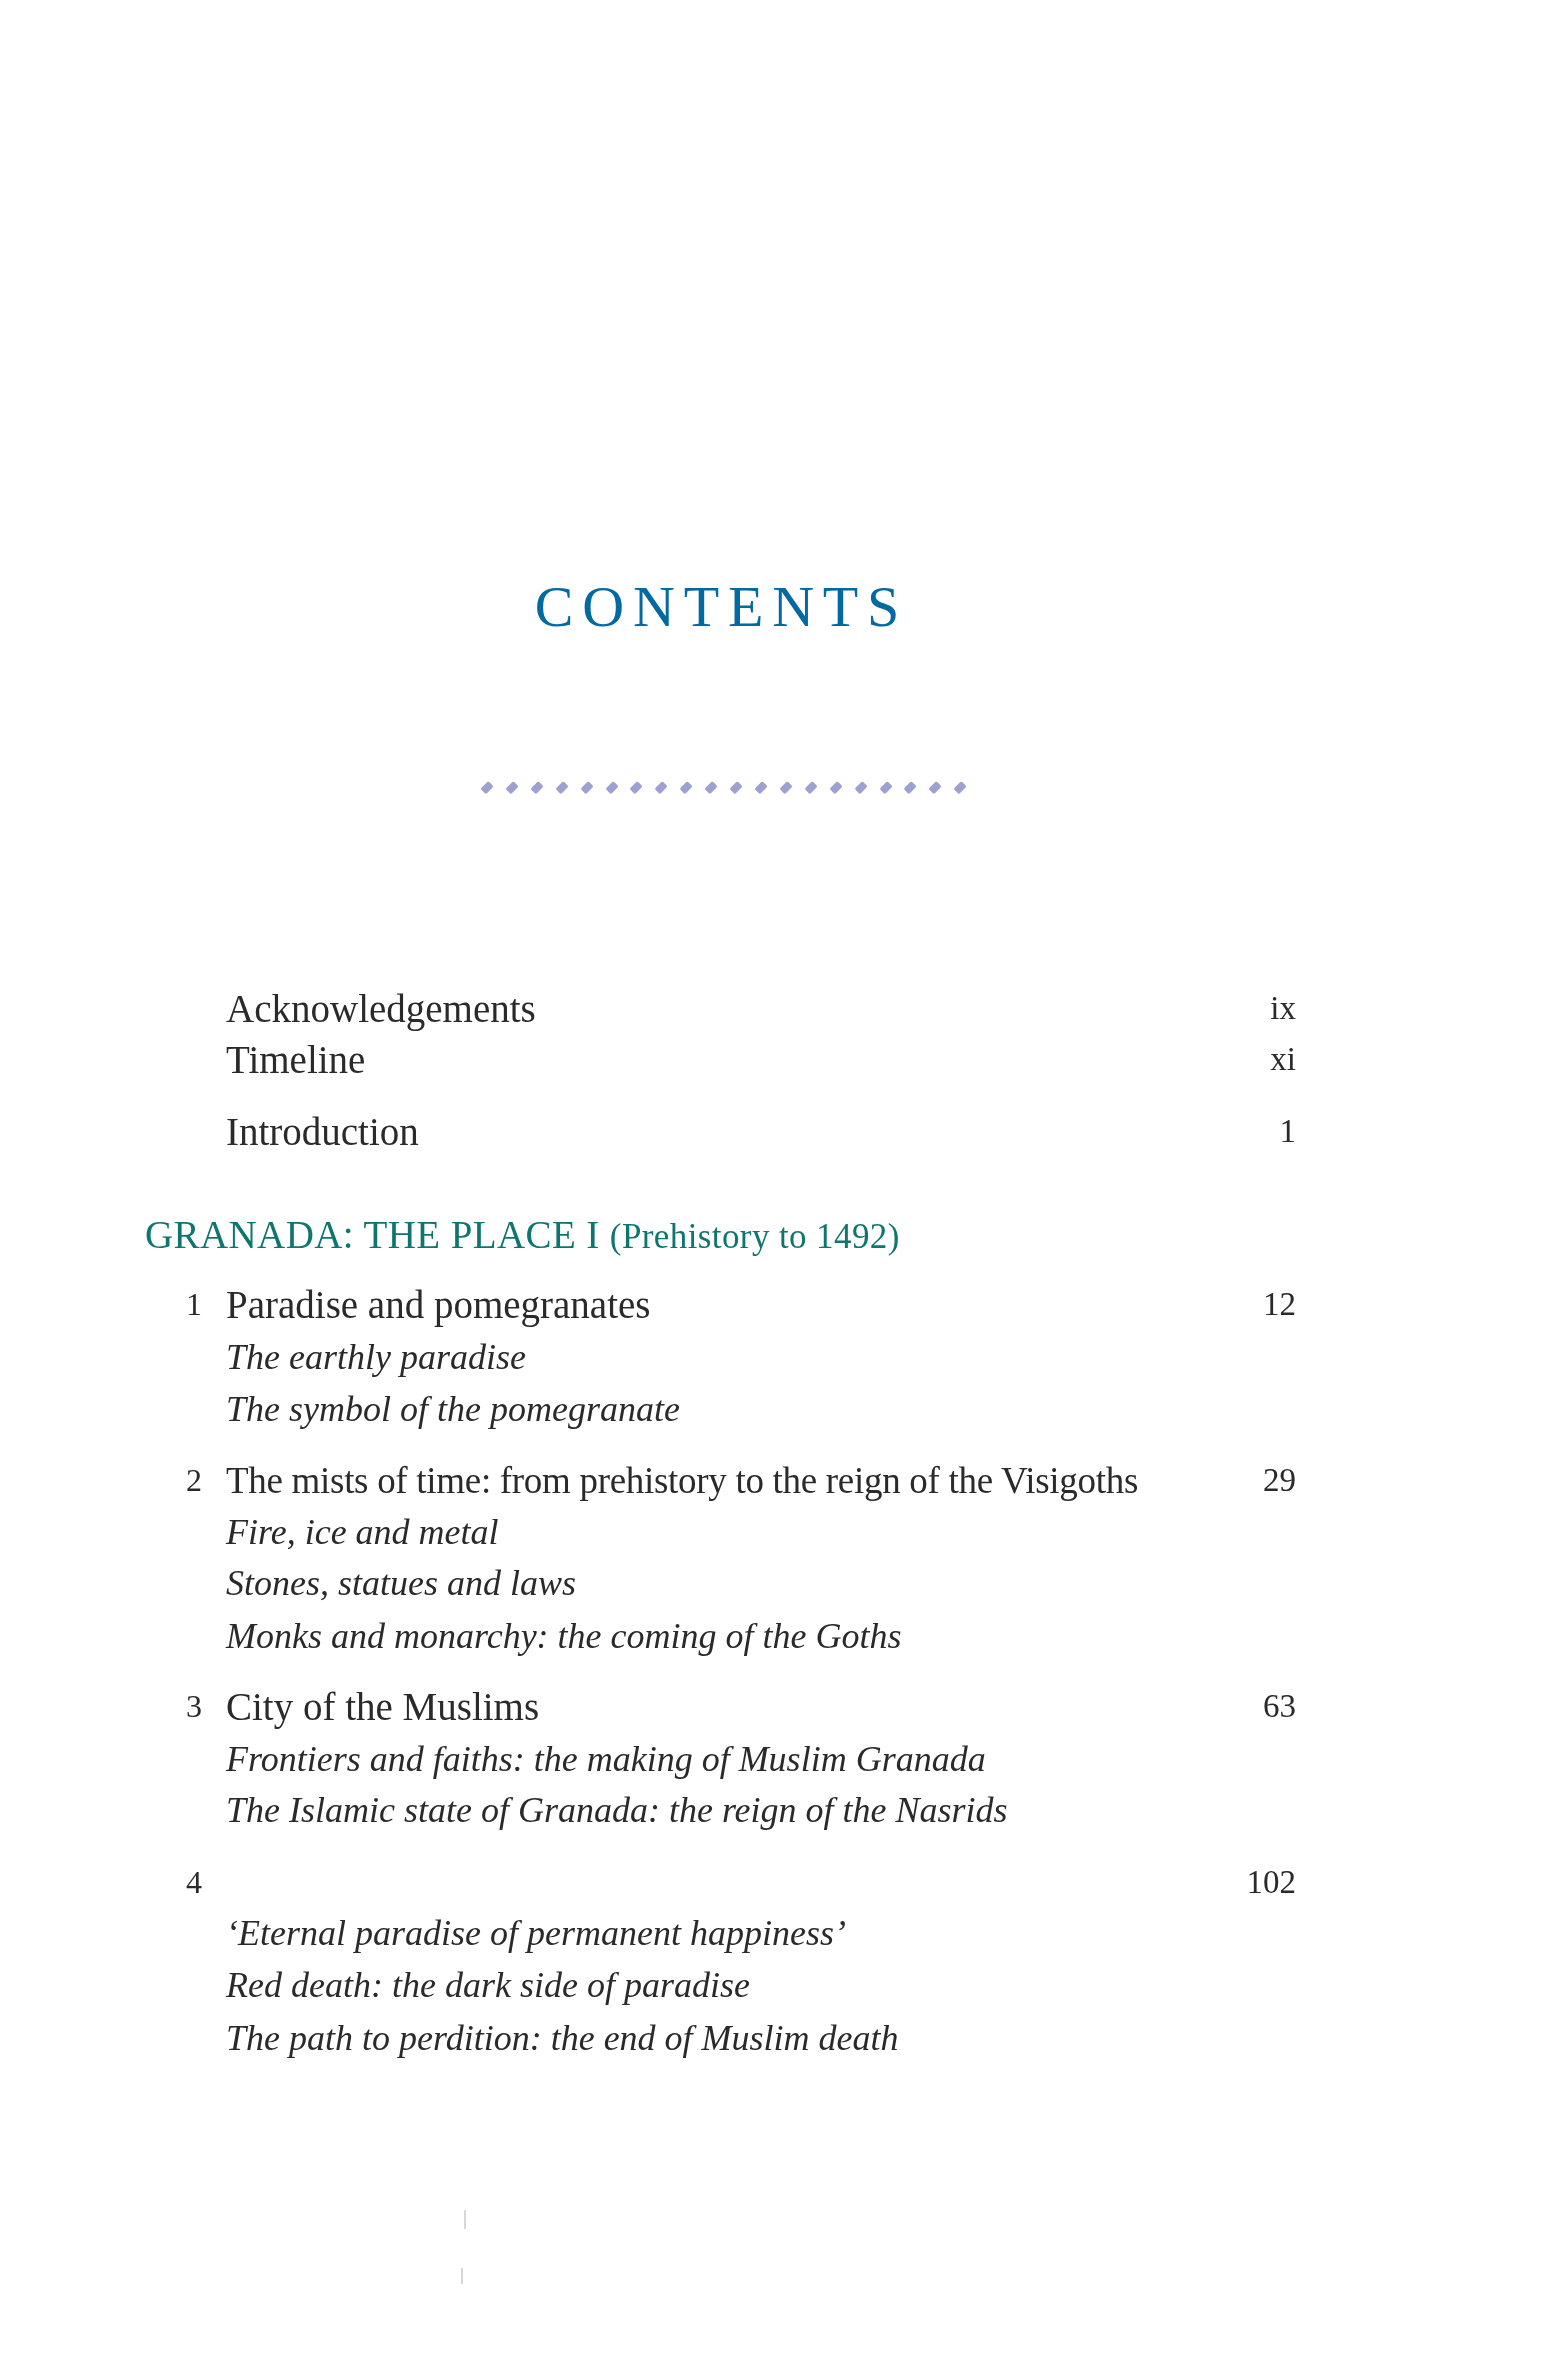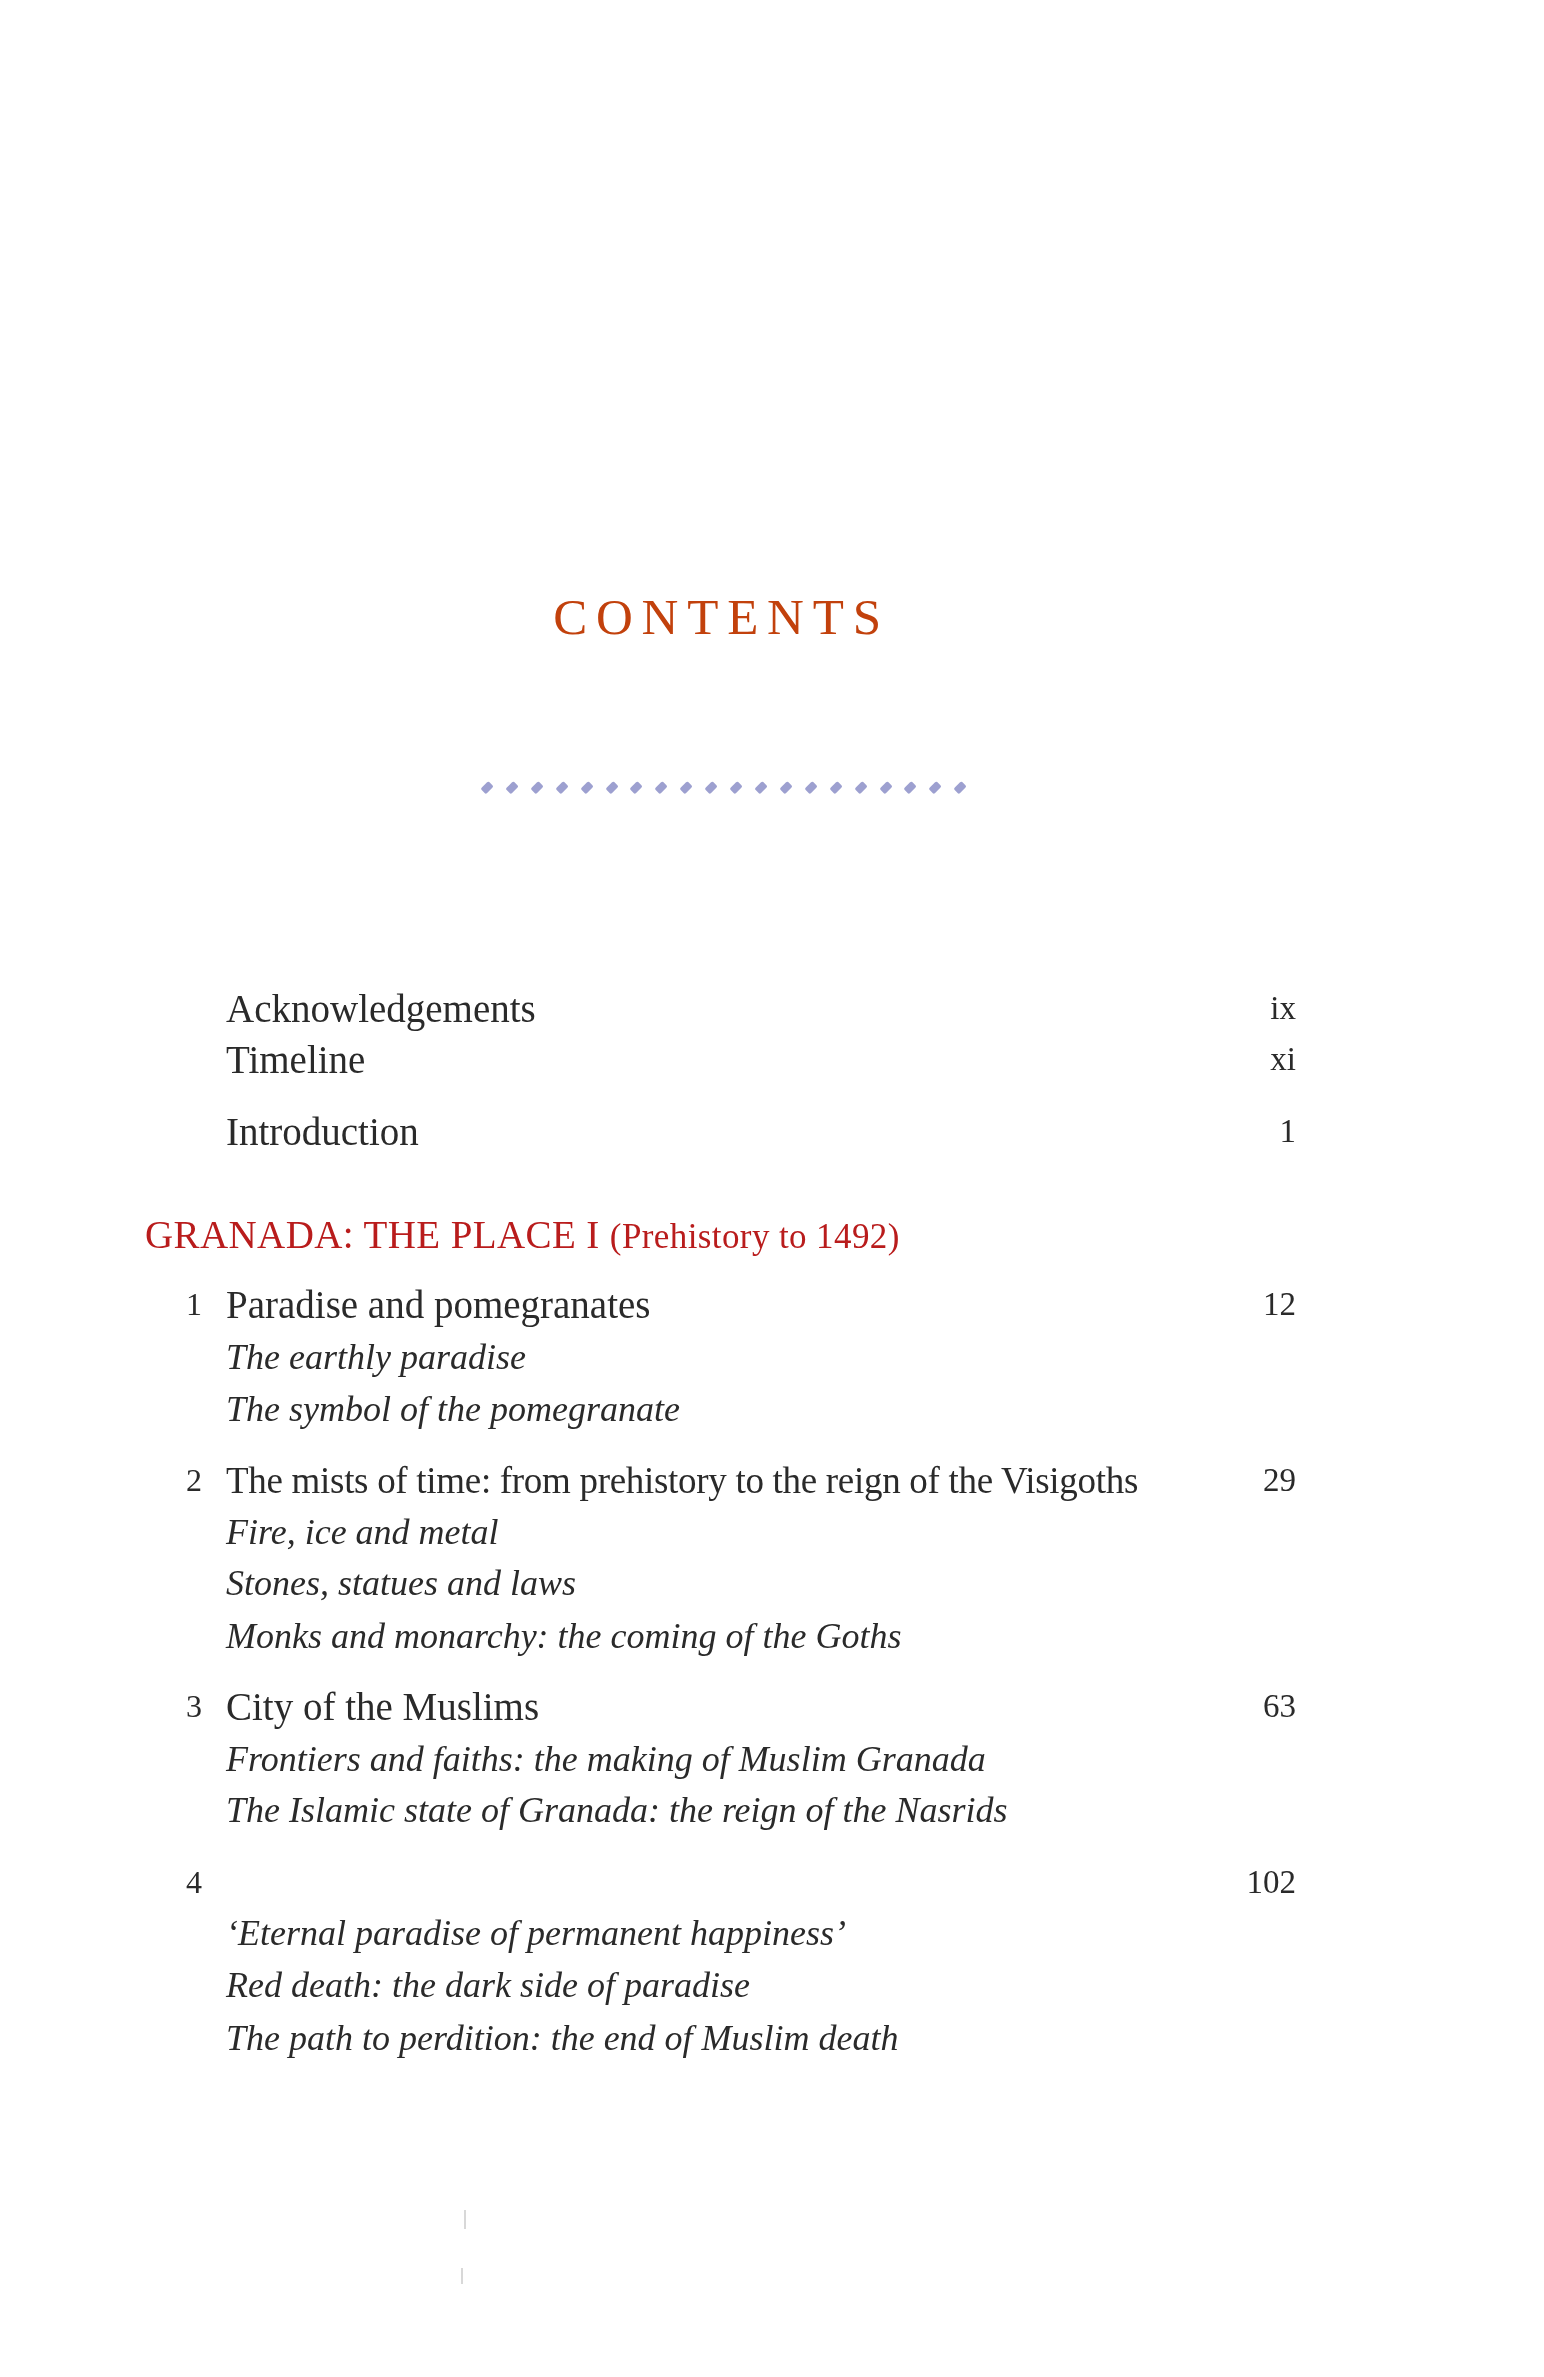--- a/index.html
+++ b/index.html
@@ -1,30 +1,30 @@
 <!DOCTYPE html>
 <html style="font-size:14px"><head>
 <meta charset="utf-8">
 <style>
   html, body { margin:0; padding:0; background:#ffffff; }
   body { width:1544px; height:2377px; position:relative; overflow:hidden;
          font-family:"Liberation Serif", "DejaVu Serif", serif; color:#2a2a2a; }
   .title { position:absolute; left:0; width:1443px; top:563px; text-align:center;
-           font-size:51px; line-height:88px; letter-spacing:8.8px; color:#c2410c;margin-top:10px; }
+           font-size:58px; line-height:88px; letter-spacing:8.8px; color:#0369a1; }
   .ornament { position:absolute; left:482px; top:777px; width:483px; height:21px;
               display:flex; justify-content:space-between; align-items:center; }
   .ornament .dot { width:9.7px; height:11.4px; background:#8c8fc8; opacity:.85;
                    transform:rotate(45deg) scale(.75,1); border-radius:1.8px; }
   .row { position:absolute; left:0; width:1544px; height:51px; line-height:51px; font-size:39px; }
   .row .num { position:absolute; left:167px; width:35px; text-align:right; font-size:32px; }
   .row .label { position:absolute; left:226px; white-space:nowrap; }
   .row .page { position:absolute; right:248px; text-align:right; font-size:33px; }
   .row.sub .label { font-style:italic; font-size:36px;text-align:right; }
   .part { position:absolute; left:145px; height:53px; line-height:53px; font-size:39px;
-          color:#b91c1c; white-space:nowrap; letter-spacing:0.4px; }
+          color:#0f766e; white-space:nowrap; letter-spacing:0.4px; }
   .part .paren { font-size:35px; }
   .artifact { position:absolute; width:1.8px; background:#d8d8d8; }
 </style>
 </head>
 <body>
 
 <div>
 
   <div class="title">CONTENTS</div>
 

